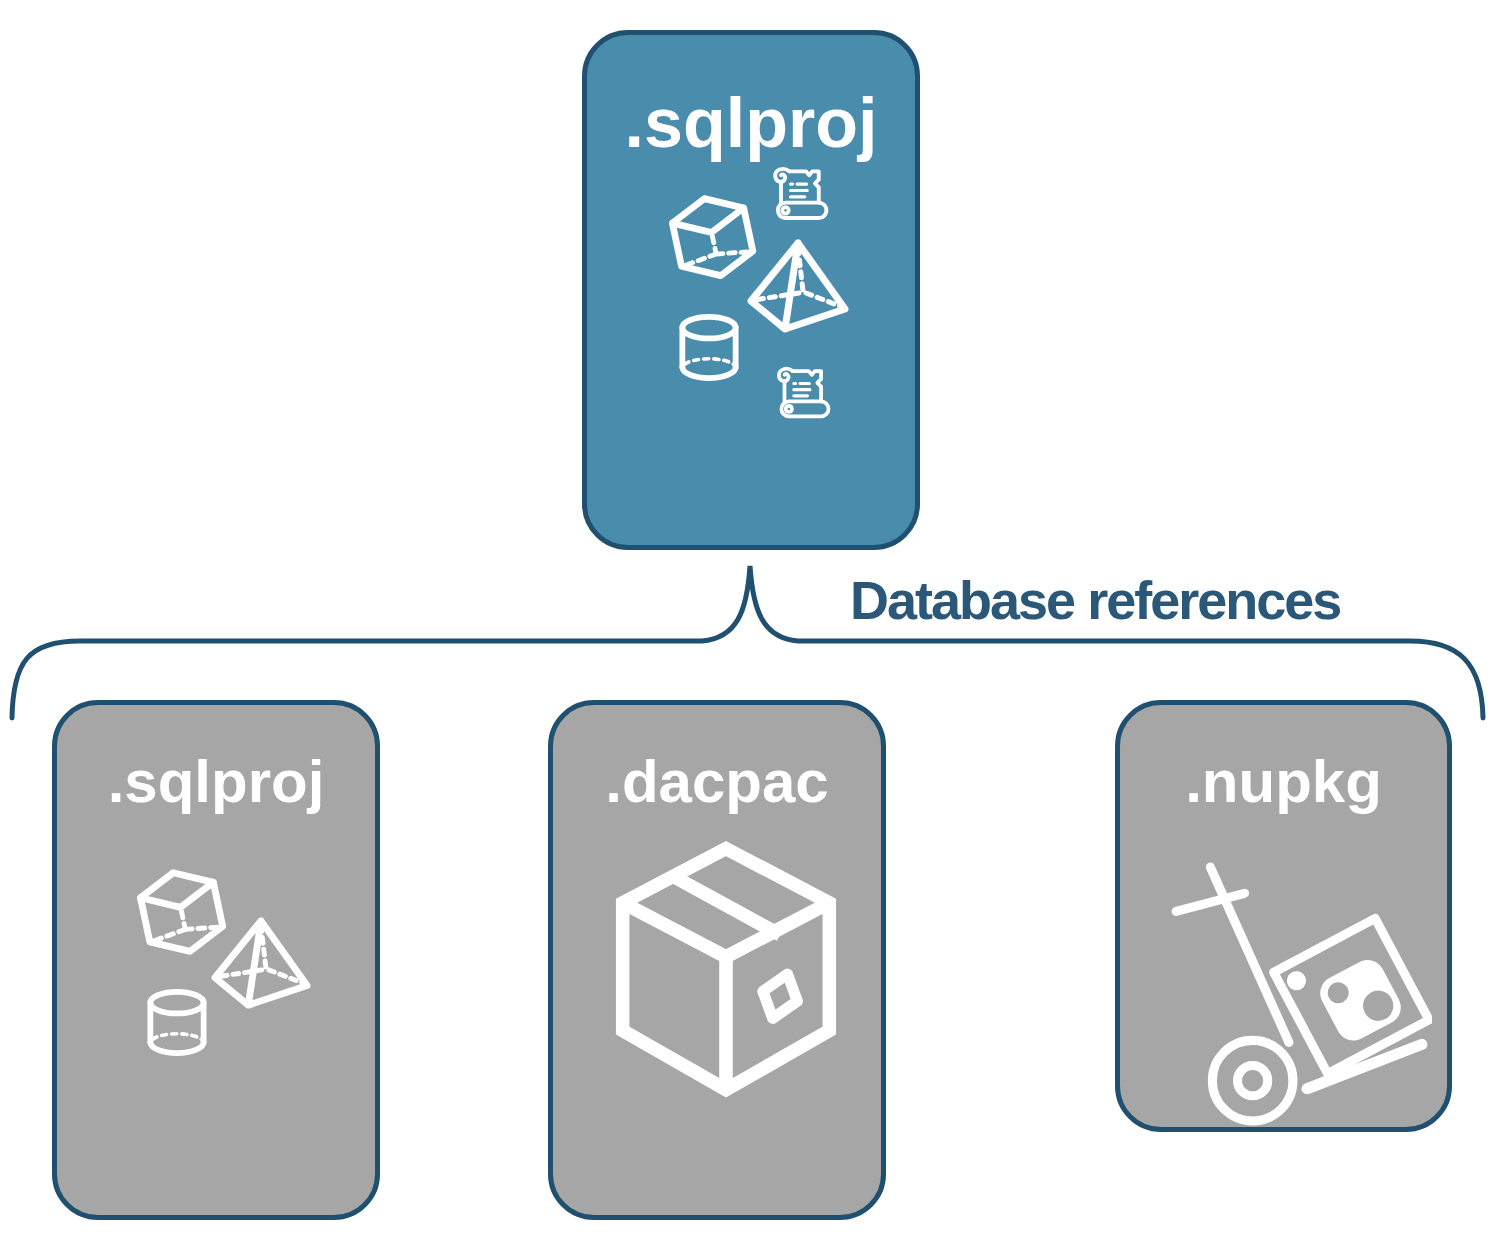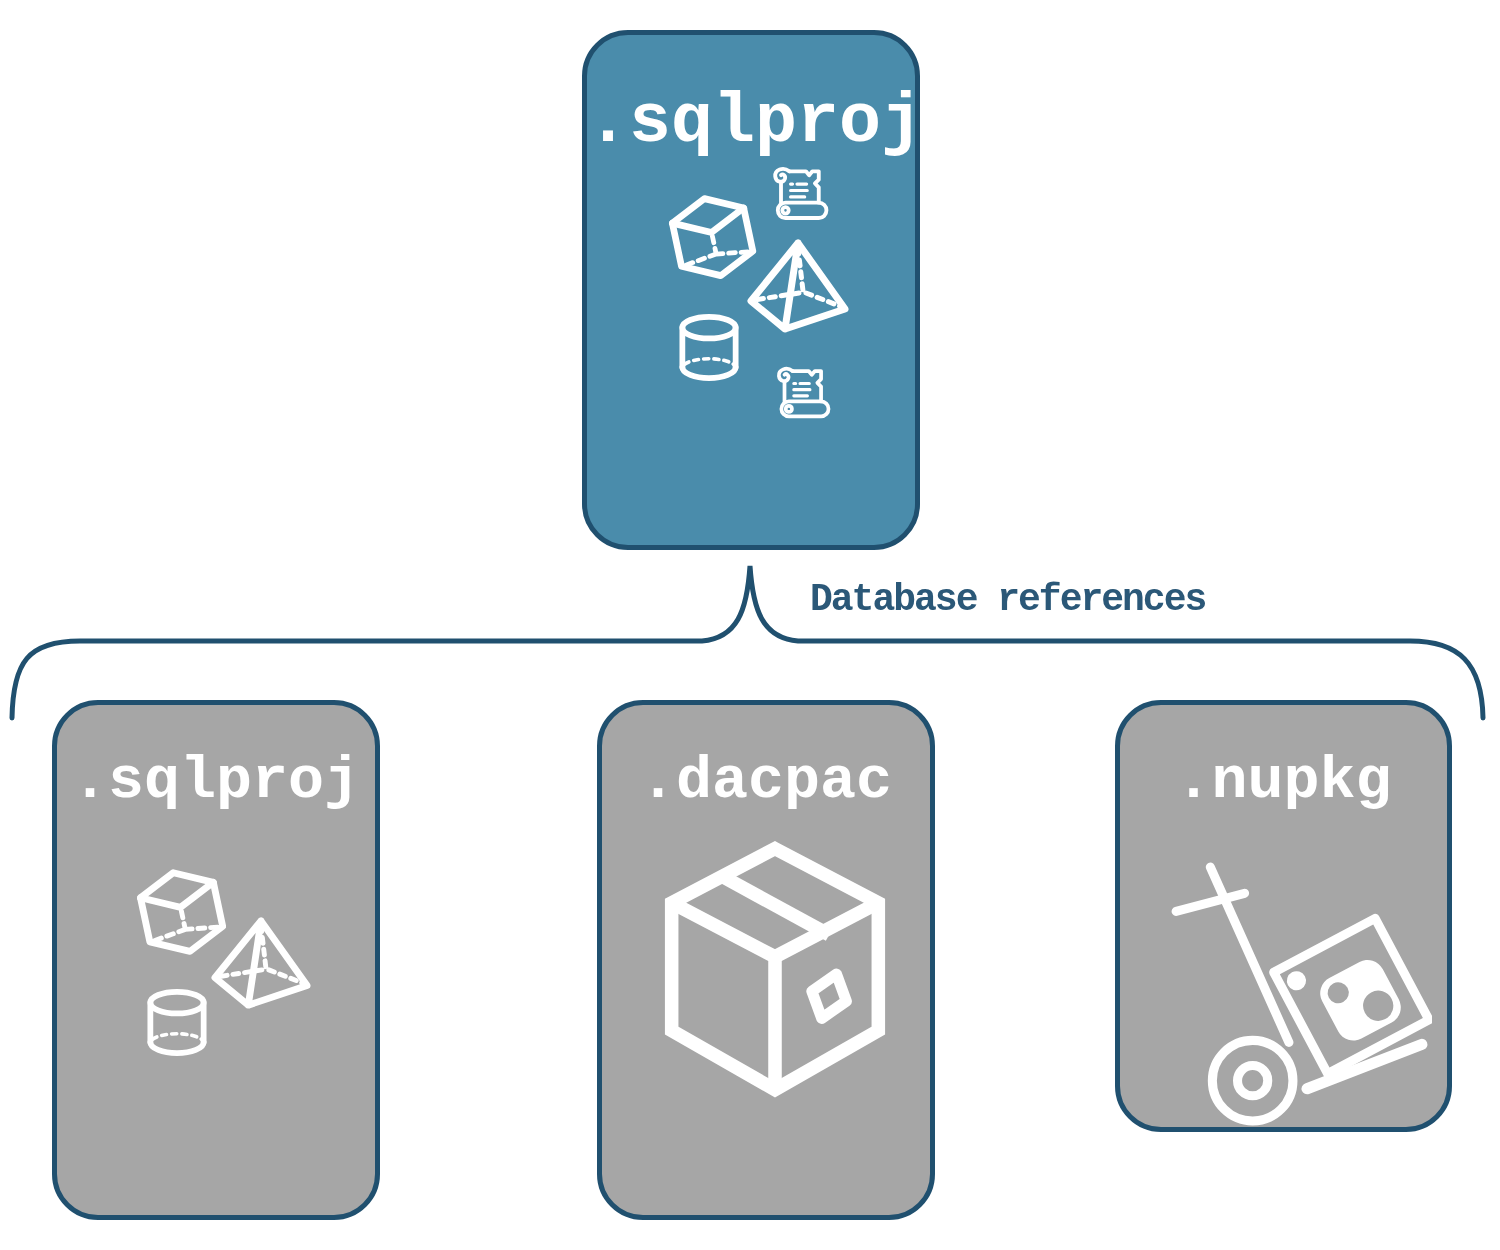--- a/index.html
+++ b/index.html
@@ -8,21 +8,21 @@
     --line-navy:#20506F;
     --label-navy:#2B5878;
     --icon-white:#FFFFFF;
   }
   *{margin:0;padding:0;box-sizing:border-box;}
   html,body{background:#fff;}
   .canvas{
     position:relative;
     width:1500px;height:1250px;
     background:#fff;
-    font-family:Liberation Mono, monospace;
+    font-family:Liberation Sans, sans-serif;
     overflow:hidden;
   }
   .card{
     position:absolute;
     border:5px solid var(--line-navy);
     border-radius:46px;
   }
   .card.accent{background:var(--accent-fill);}
   .card.gray{background:var(--card-gray);}
   .card-label{
@@ -47,22 +47,22 @@
     pointer-events:none;
   }
   .brace path{
     stroke:var(--line-navy);
     stroke-width:5;
     fill:none;
     stroke-linecap:round;
   }
   .connector-label{
     position:absolute;
-    left:810px;top:574px;
-    font-size:38px;
+    left:850px;top:574px;
+    font-size:54px;
     line-height:52px;
     font-weight:700;
     letter-spacing:-2px;
     color:var(--label-navy);
     white-space:nowrap;
   }
 </style>
 </head>
 <body>
 
@@ -140,21 +140,21 @@
     </svg>
 
     <svg class="icon" style="left:84px;top:278px;" width="72" height="84" viewBox="0 0 100 112">
       <ellipse stroke-width="8" cx="50" cy="25" rx="37" ry="15"></ellipse>
       <path stroke-width="8" d="M13 25 V80 M87 25 V80"></path>
       <path stroke-width="8" d="M13 80 A37 15 0 0 0 87 80"></path>
       <path stroke-width="5" stroke-dasharray="7 7" d="M16 76 A37 13 0 0 1 84 76"></path>
     </svg>
   </section>
 
-  <section class="card gray" style="left:597px;top:700px;width:338px;height:520px;">
+  <section class="card gray" style="left:548px;top:700px;width:338px;height:520px;">
     <div class="card-label">.dacpac</div>
 
     <svg class="icon" style="left:50px;top:136px;" width="246" height="276" viewBox="0 0 100 112">
       <g stroke-width="5.5" stroke-linejoin="miter" stroke-linecap="butt">
         <path d="M50 3 L92 25 L92 77 L50 101 L8 77 L8 25 Z"></path>
         <path d="M8 25 L50 47 L92 25 M50 47 V101"></path>
         <path d="M28 14 L72 38"></path>
       </g>
       <path stroke-width="4.5" d="M65 61 L75 54 L79 65 L69 72 Z"></path>
     </svg>

